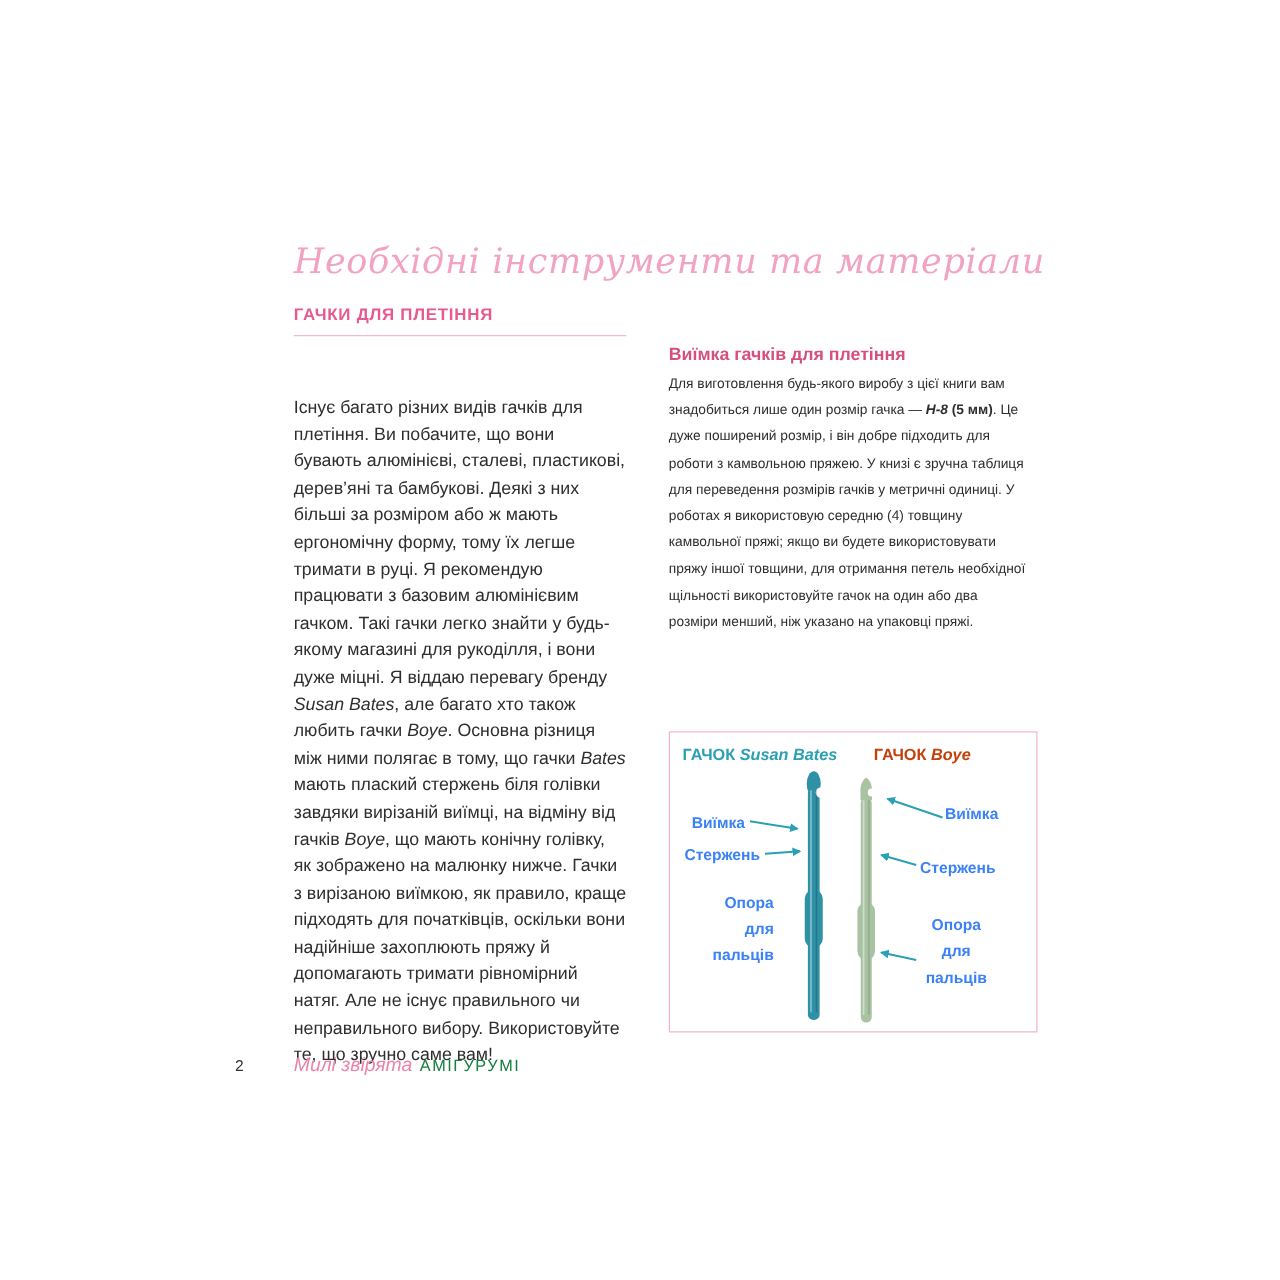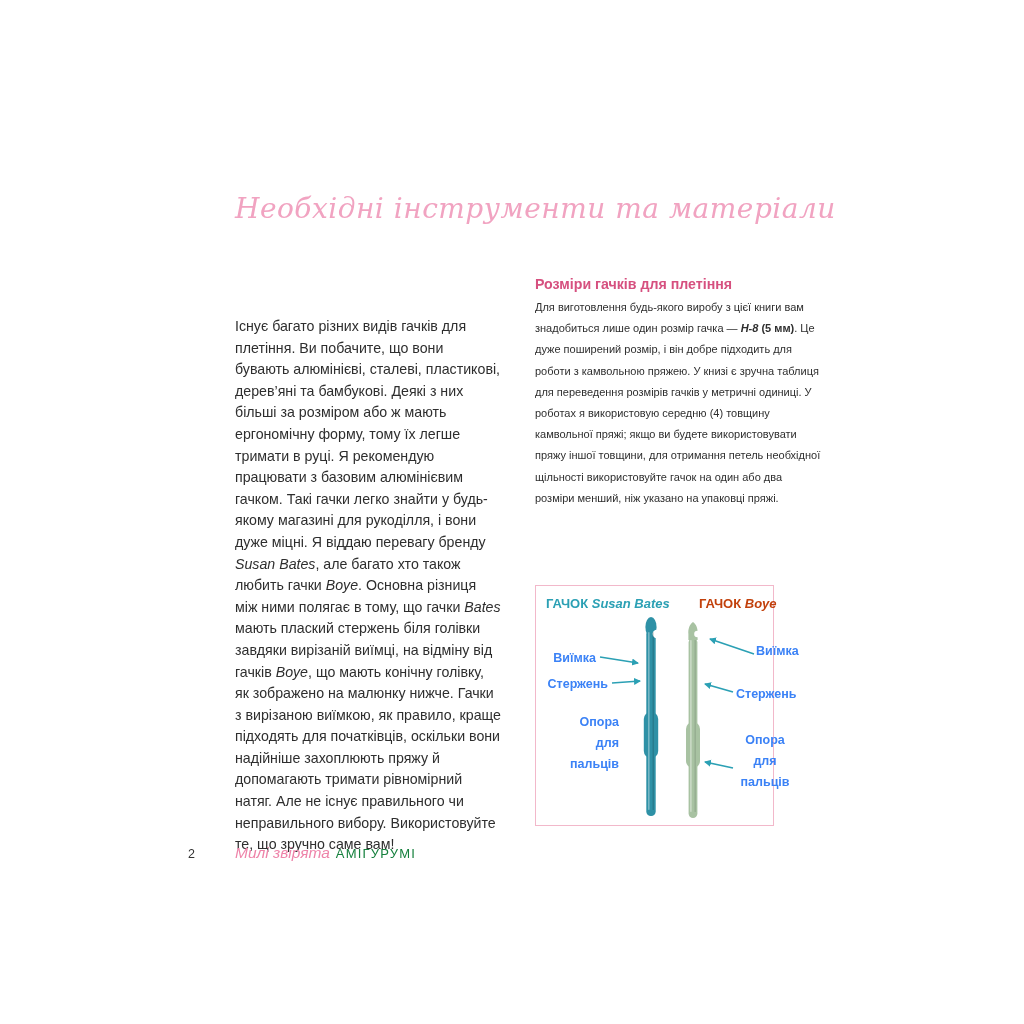--- a/index.html
+++ b/index.html
@@ -13,21 +13,21 @@
          font-weight:bold;font-size:13.5px;letter-spacing:0.6px;
          padding-bottom:9px;border-bottom:1px solid #f2bccd;}
 
   .left-col{position:absolute;left:235px;top:276px;width:266px;
          font-size:14.2px;line-height:21.6px;text-align:left;margin-top:40px;}
 
   .right-col{position:absolute;left:535px;top:276px;width:287px;}
   .sub-heading{color:#d6507f;font-weight:bold;font-size:14.2px;margin:0 0 5px 0;}
   .right-body{font-size:11px;line-height:21.2px;}
 
-  .diagram{position:absolute;left:535px;top:585px;width:239px;height:241px;
+  .diagram{position:absolute;left:535px;top:585px;width:295px;height:241px;
          border:1px solid #f2b8ca;box-sizing:border-box;background:#ffffff;}
   .diagram svg{position:absolute;left:0;top:0;}
 
   .d-header{position:absolute;font-size:13px;font-weight:bold;white-space:nowrap;}
   .d-header .brand{font-style:italic;}
   .d-header-left{left:10px;top:10px;color:#2ba0b4;}
   .d-header-right{left:163px;top:10px;color:#c2410c;text-align:right;}
 
   .d-label{position:absolute;color:#3b82f6;font-weight:bold;font-size:12.5px;line-height:21px;}
   .pre{white-space:pre-line;}
@@ -43,25 +43,26 @@
   .book-title-it{font-family:Liberation Sans, sans-serif;font-style:italic;font-size:15.5px;color:#ee83a9;}
   .book-title-caps{font-size:13px;color:#15803d;letter-spacing:1.2px;margin-left:6px;}
 </style>
 </head>
 <body>
 
 <div class="page">
 
   <div class="title">Необхідні інструменти та матеріали</div>
 
+  <div class="section-heading">ГАЧКИ ДЛЯ ПЛЕТІННЯ</div>
 
   <div class="left-col"><span>Існує багато різних видів гачків для плетіння. Ви побачите, що вони бувають алюмінієві, сталеві, пластикові, дерев’яні та бамбукові. Деякі з них більші за розміром або ж мають ергономічну форму, тому їх легше тримати в руці. Я рекомендую працювати з базовим алюмінієвим гачком. Такі гачки легко знайти у будь-якому магазині для рукоділля, і вони дуже міцні. Я віддаю перевагу бренду </span><span style="font-style: italic;">Susan Bates</span><span>, але багато хто також любить гачки </span><span style="font-style: italic;">Boye</span><span>. Основна різниця між ними полягає в тому, що гачки </span><span style="font-style: italic;">Bates</span><span> мають плаский стержень біля голівки завдяки вирізаній виїмці, на відміну від гачків </span><span style="font-style: italic;">Boye</span><span>, що мають конічну голівку, як зображено на малюнку нижче. Гачки з вирізаною виїмкою, як правило, краще підходять для початківців, оскільки вони надійніше захоплюють пряжу й допомагають тримати рівномірний натяг. Але не існує правильного чи неправильного вибору. Використовуйте те, що зручно саме вам!</span></div>
 
   <div class="right-col">
-    <p class="sub-heading">Розміри гачків для плетіння</p>
+    <p class="sub-heading">Виїмка гачків для плетіння</p>
     <div class="right-body"><span>Для виготовлення будь-якого виробу з цієї книги вам знадобиться лише один розмір гачка — </span><span style="font-style: italic; font-weight: bold;">Н-8</span><span style="font-weight: bold;"> (5 мм)</span><span>. Це дуже поширений розмір, і він добре підходить для роботи з камвольною пряжею. У книзі є зручна таблиця для переведення розмірів гачків у метричні одиниці. У роботах я використовую середню (4) товщину камвольної пряжі; якщо ви будете використовувати пряжу іншої товщини, для отримання петель необхідної щільності використовуйте гачок на один або два розміри менший, ніж указано на упаковці пряжі.</span></div>
   </div>
 
   <div class="diagram">
 
     <svg width="285" height="239" viewBox="0 0 285 239">
       <defs>
         <marker id="arrow-teal" markerWidth="8" markerHeight="8" refX="6" refY="3.5" orient="auto" markerUnits="userSpaceOnUse">
           <path d="M0,0 L7,3.5 L0,7 Z" fill="#2ba0b4"></path>
         </marker>

